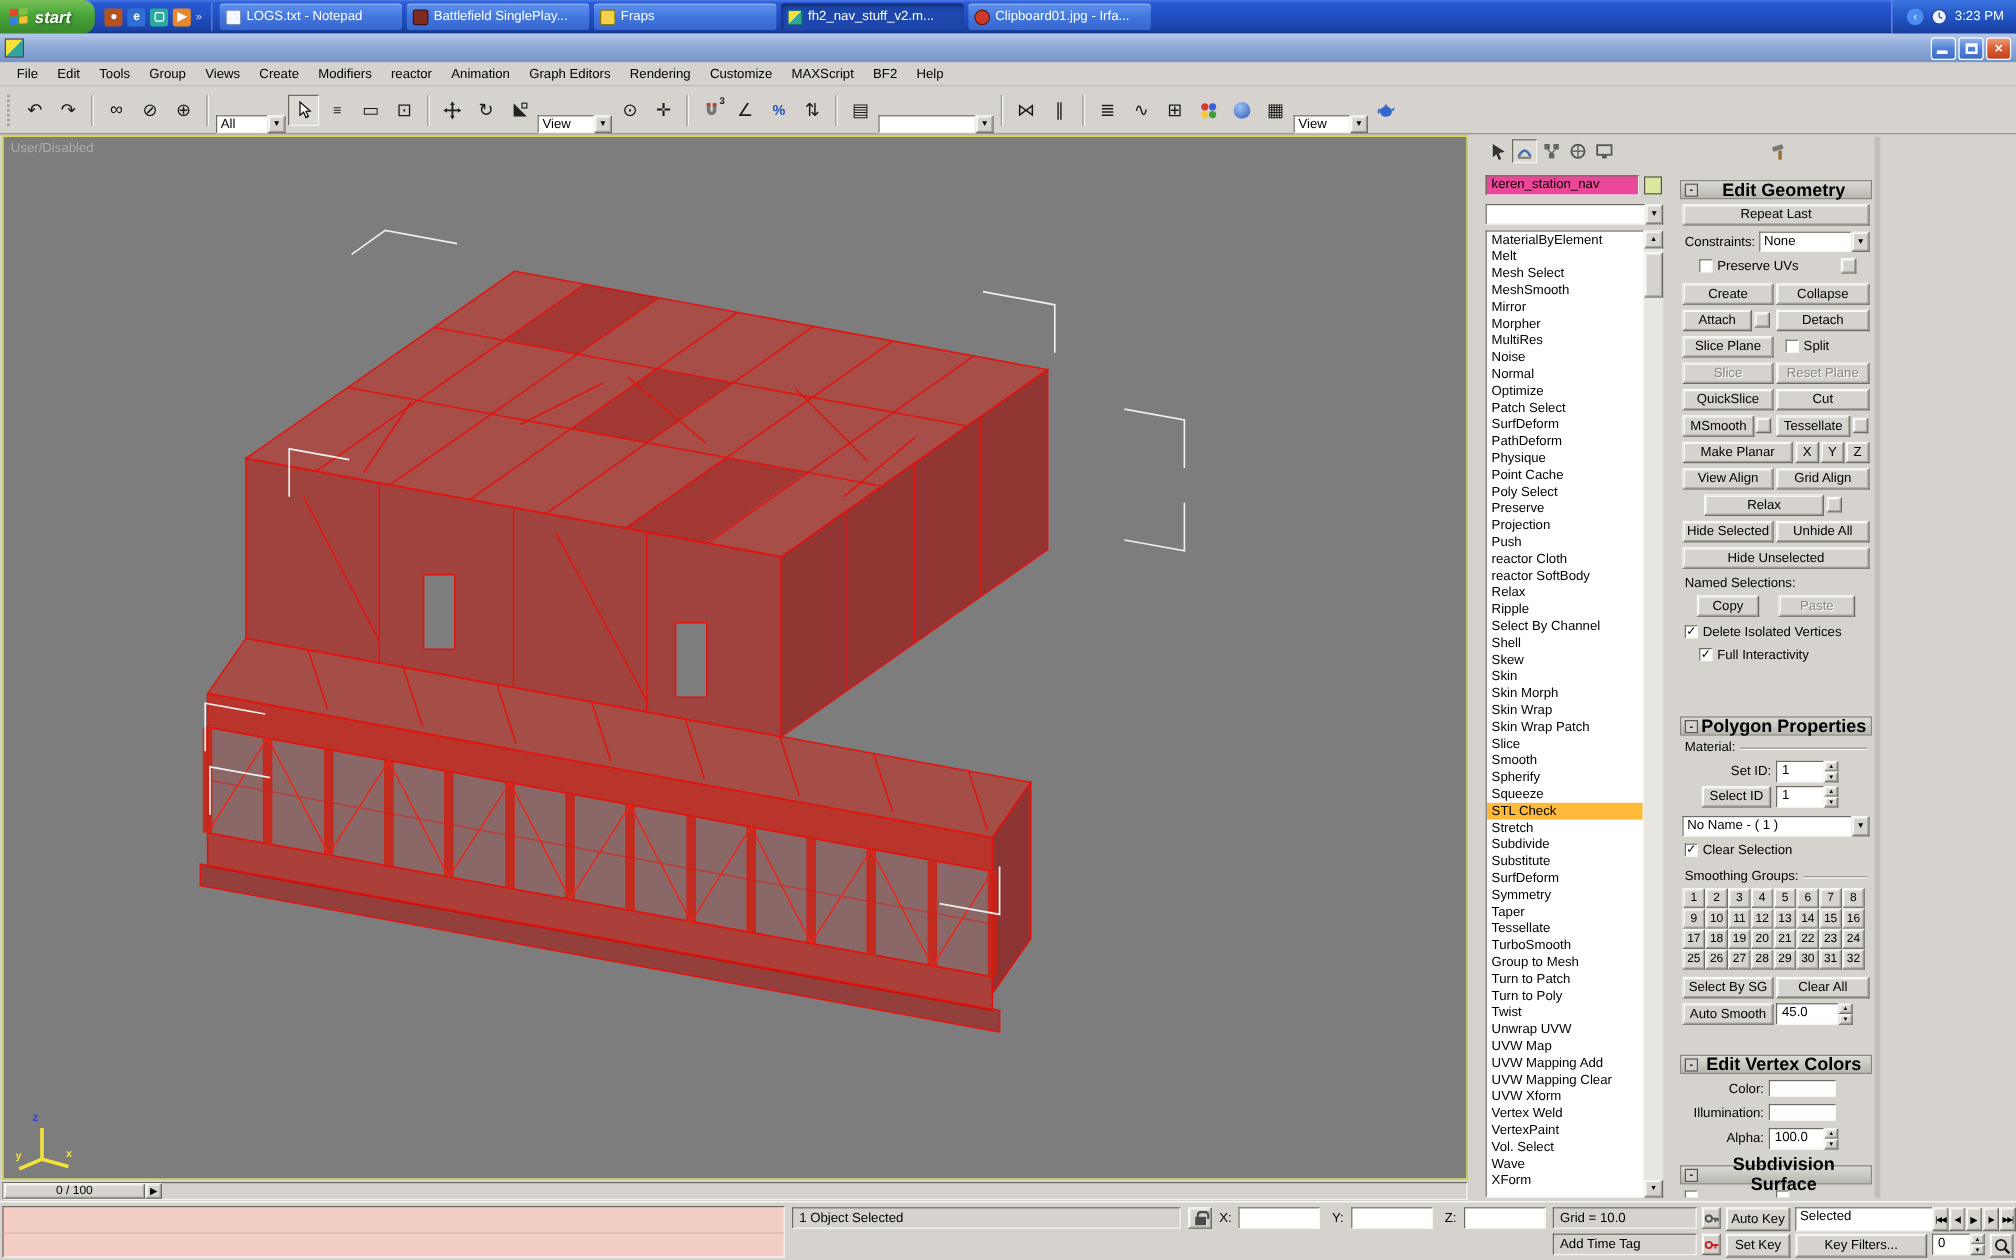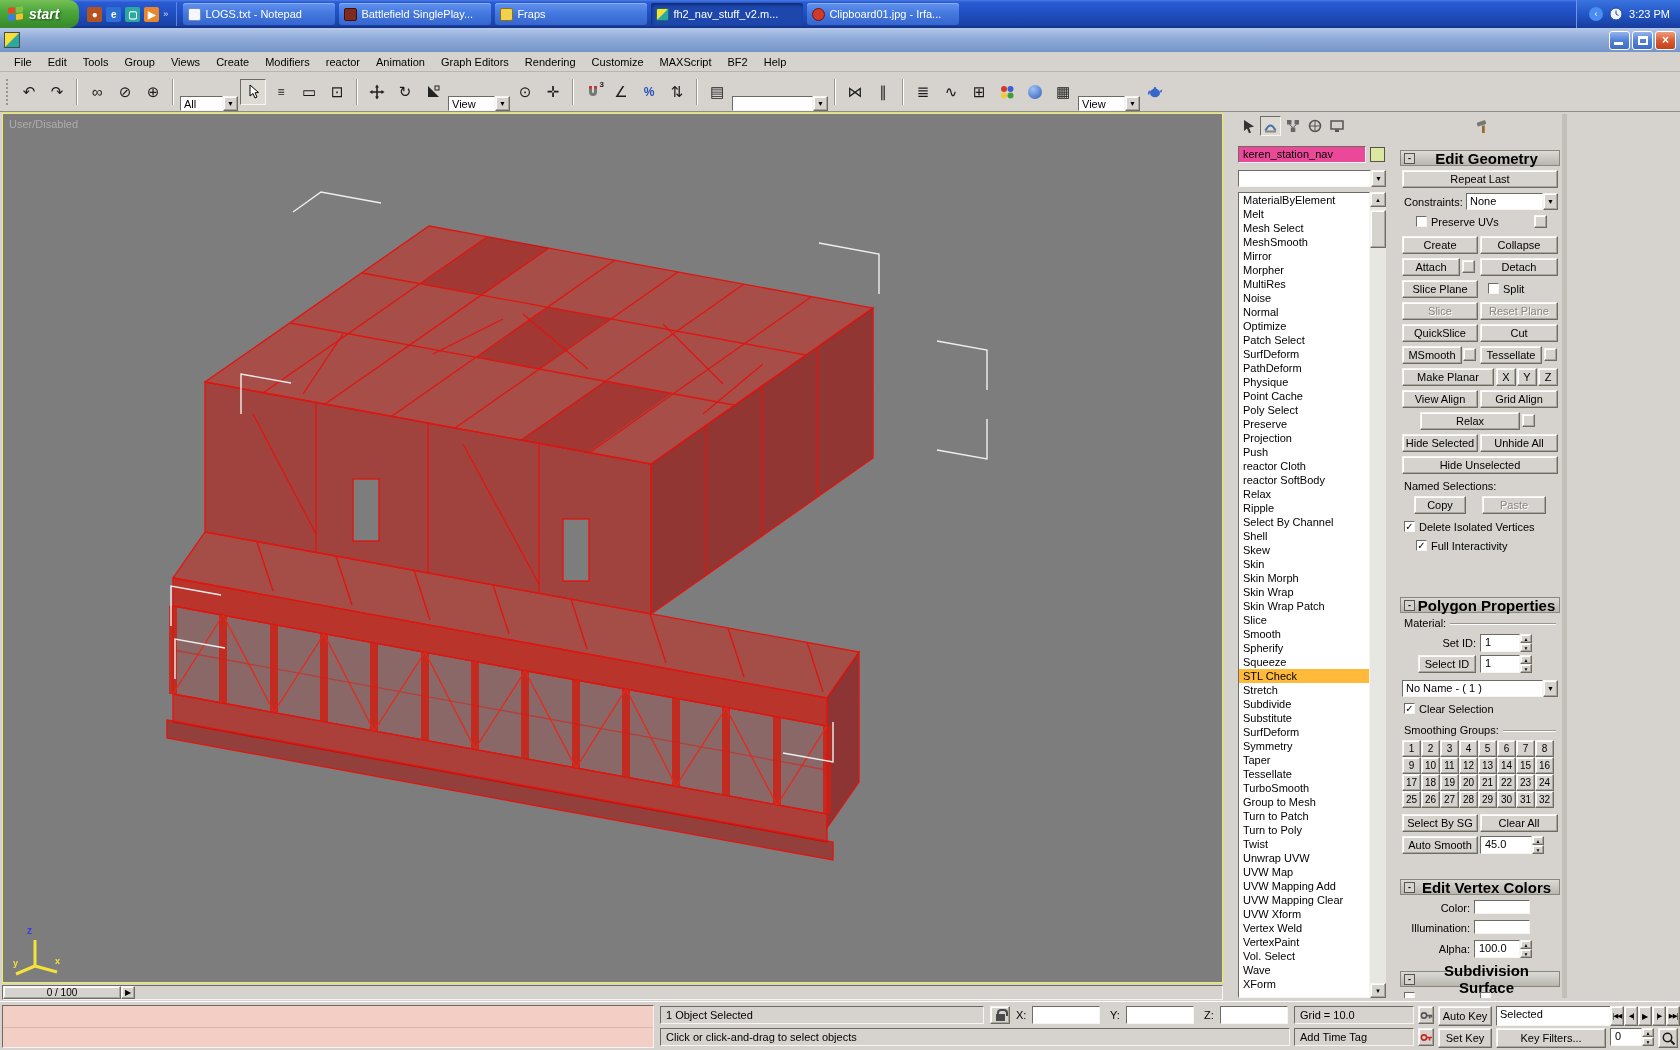--- a/index.html
+++ b/index.html
@@ -691,21 +691,20 @@
   <span class="abs" style="left:1496px;top:4px;width:131px;height:20px;display:flex">
     <span class="ddv" style="flex:1">Selected</span>
       <span class="btn3d ddarr">▼</span>
   </span>
   <span class="abs btn3d tpbtn" style="left:1610px;top:4px">|◀◀</span>
   <span class="abs btn3d tpbtn" style="left:1624px;top:4px">◀|</span>
   <span class="abs btn3d tpbtn" style="left:1638px;top:4px;font-size:8px;letter-spacing:0">▶</span>
   <span class="abs btn3d tpbtn" style="left:1652px;top:4px">|▶</span>
   <span class="abs btn3d tpbtn" style="left:1666px;top:4px">▶▶|</span>
 
-  <span class="abs sfield" style="left:660px;top:26px;width:630px">Click or click-and-drag to select objects</span>
   <span class="abs sfield" style="left:1294px;top:26px;width:120px">Add Time Tag</span>
   <span class="abs btn3d" style="left:1418px;top:26px;width:16px;height:18px">
     <svg width="13" height="13">
         <circle cx="4" cy="6.5" r="2.6" fill="none" stroke="#C22" stroke-width="1.6"></circle>
         <path d="M6.5 6.5 H12 M9.5 6.5 V9.5" stroke="#C22" stroke-width="1.6" fill="none"></path>
       </svg>
   </span>
   <span class="abs btn3d" style="left:1438px;top:26px;width:54px;height:20px">Set Key</span>
   <span class="abs btn3d" style="left:1496px;top:26px;width:110px;height:20px">Key Filters...</span>
   <span class="abs wfield" style="left:1610px;top:26px;width:32px">0</span>

